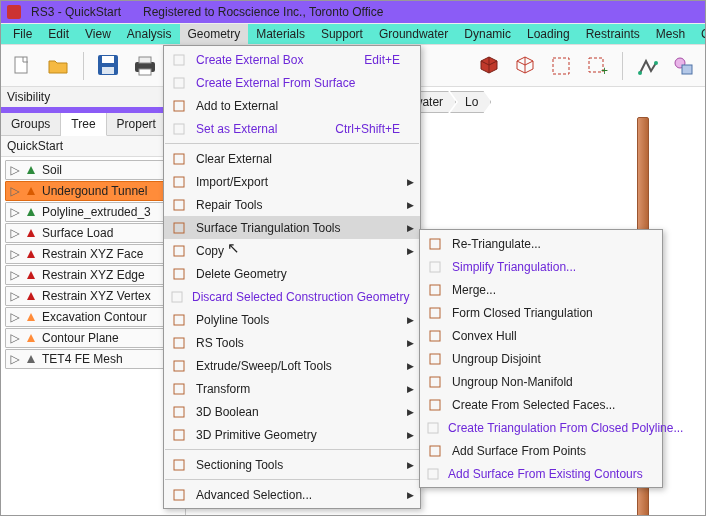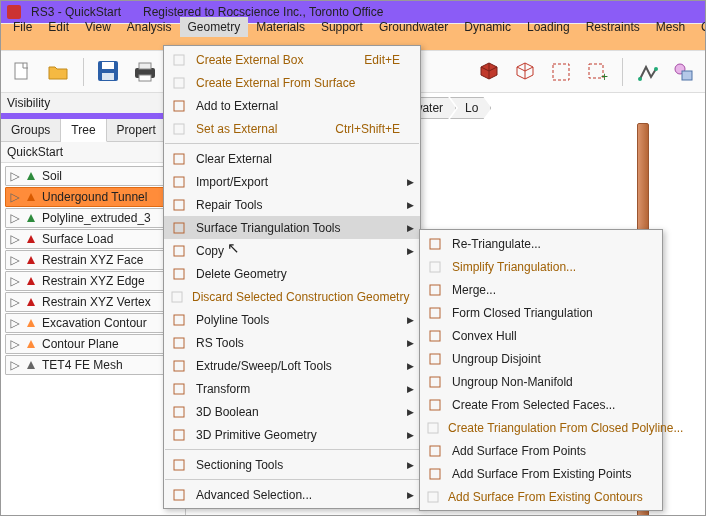--- a/index.html
+++ b/index.html
@@ -1,19 +1,19 @@
 <!DOCTYPE html>
 <html><head>
 <meta charset="utf-8">
 <style>
 *{box-sizing:border-box;margin:0;padding:0;font-family:"Segoe UI",Tahoma,sans-serif;font-size:12px;color:#222}
 body{background:#fff;width:706px;height:516px;overflow:hidden;position:relative;border:1px solid #999}
 .titlebar{height:22px;display:flex;align-items:center;padding:0 6px;background:#8b5cf6;gap:10px}
 .titlebar .appicon{width:14px;height:14px;background:#c33;display:inline-block;border-radius:2px}
-.menubar{height:22px;display:flex;align-items:flex-end;padding:13px 4px;background:#fdba74;border-top:1px solid #eee;border-bottom:1px solid #ddd;gap:0}
+.menubar{height:22px;display:flex;align-items:flex-start;padding:0 4px;background:#5eead4;border-top:1px solid #eee;border-bottom:1px solid #ddd;gap:0}
 .menubar span{padding:3px 8px;cursor:default}
 .menubar span.open{background:#dcdcdc}
 .toolbar{height:42px;background:#fafafa;border-bottom:1px solid #ddd;display:flex;align-items:center;padding:0 6px;gap:6px}
 .tb-sep{width:1px;height:28px;background:#ccc;margin:0 4px}
 .tb-btn{width:30px;height:30px;display:flex;align-items:center;justify-content:center}
 .main{display:flex;height:calc(100% - 86px)}
 .side{width:185px;border-right:1px solid #ccc;background:#fff;display:flex;flex-direction:column}
 .side-title{padding:3px 6px;background:#f3f3f3;border-bottom:6px solid #8b5cf6}
 .tabs{display:flex;background:#eee;border-bottom:1px solid #ccc}
 .tab{padding:4px 10px;border-right:1px solid #ccc;background:#eee}
@@ -31,21 +31,21 @@
 .crumb:first-child{margin-left:0;clip-path:polygon(0 0,calc(100% - 8px) 0,100% 50%,calc(100% - 8px) 100%,0 100%)}
 .close-tab{position:absolute;top:5px;left:-2px;width:20px;height:20px;background:#fff6cc;border:1px solid #ccb366;display:flex;align-items:center;justify-content:center;color:#886}
 .coords{position:absolute;top:32px;left:8px;color:#444;font-size:11px}
 .shape{position:absolute;top:30px;right:56px;width:12px;height:440px;background:linear-gradient(90deg,#d9926a,#b56637);border:1px solid #9a5530;border-radius:2px}
 .menu{position:absolute;background:#f7f7f7;border:1px solid #999;box-shadow:2px 2px 6px rgba(0,0,0,.25);padding:2px 0;z-index:100}
 .mi{display:flex;align-items:center;height:23px;padding:0 20px 0 6px;gap:8px;position:relative}
 .mi .micon{width:18px;height:18px;display:flex;align-items:center;justify-content:center}
 .mi .lbl{flex:1;white-space:nowrap}
 .mi .scut{color:#888;margin-left:18px}
 .mi .arr{position:absolute;right:6px;color:#333;font-size:9px}
-.mi.dis .lbl,.mi.dis .scut,.mi.dis .arr{color:#a16207}
+.mi.dis .lbl,.mi.dis .scut,.mi.dis .arr{color:#6d28d9}
 .mi.hl{background:#d8d8d8}
 .msep{height:1px;background:#ccc;margin:3px 1px}
 #m1{top:44px;left:162px;width:258px}
 #m2{top:228px;left:418px;width:244px}
 .cursor{position:absolute;top:238px;left:226px;z-index:200;font-size:15px}
 svg{display:block}
 </style>
 </head>
 <body>
 
@@ -499,28 +499,20 @@
       <span class="lbl">Create Triangulation From Closed Polyline...</span>
     </div>
     <div class="mi">
       <span class="micon">
         <svg width="14" height="14">
           <rect x="2" y="2" width="10" height="10" fill="none" stroke="#b56637"></rect>
         </svg>
       </span>
       <span class="lbl">Add Surface From Points</span>
     </div>
-    <div class="mi">
-      <span class="micon">
-        <svg width="14" height="14">
-          <rect x="2" y="2" width="10" height="10" fill="none" stroke="#b56637"></rect>
-        </svg>
-      </span>
-      <span class="lbl">Add Surface From Existing Points</span>
-    </div>
     <div class="mi dis">
       <span class="micon">
         <svg width="14" height="14">
           <rect x="2" y="2" width="10" height="10" fill="none" stroke="#ccc"></rect>
         </svg>
       </span>
       <span class="lbl">Add Surface From Existing Contours</span>
     </div>
   </div>
 <div class="cursor">↖</div>

